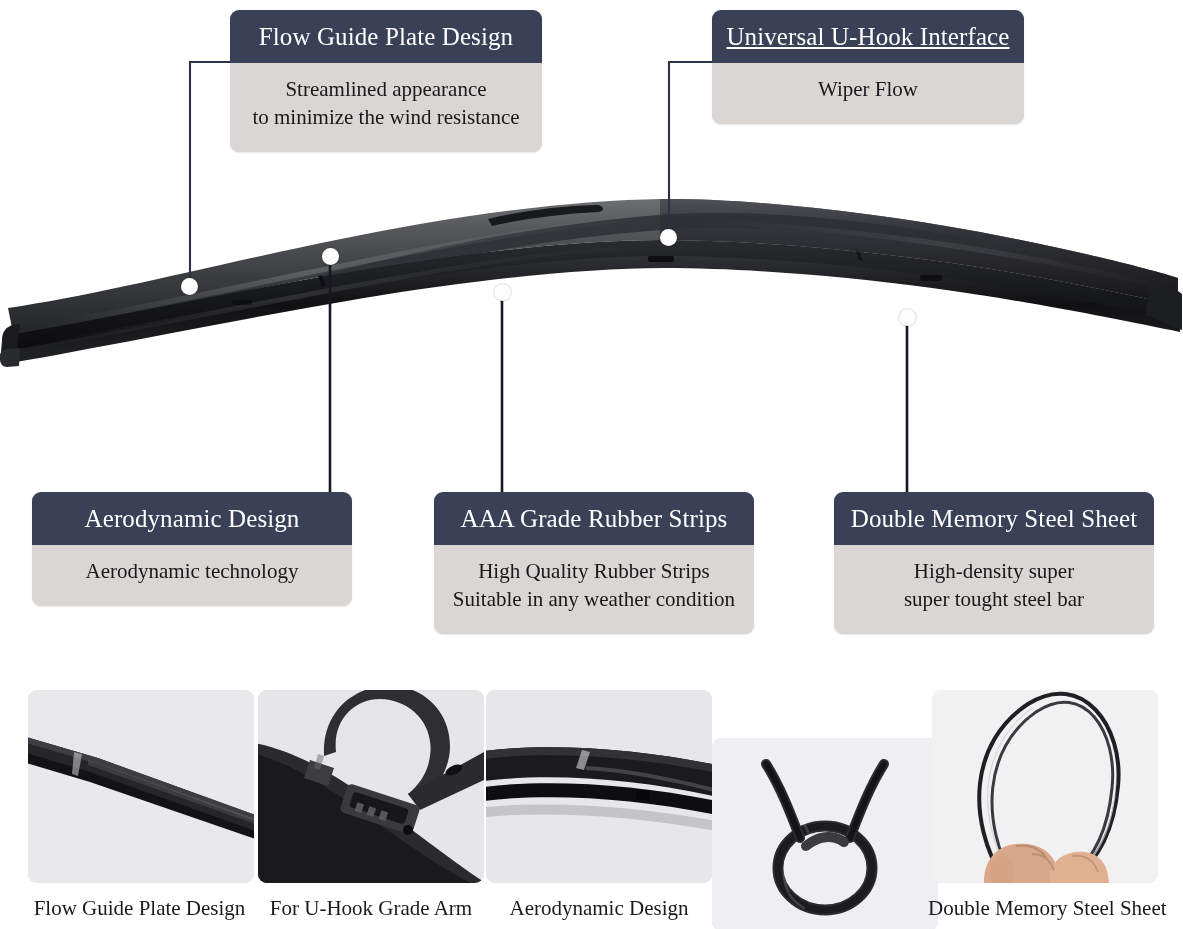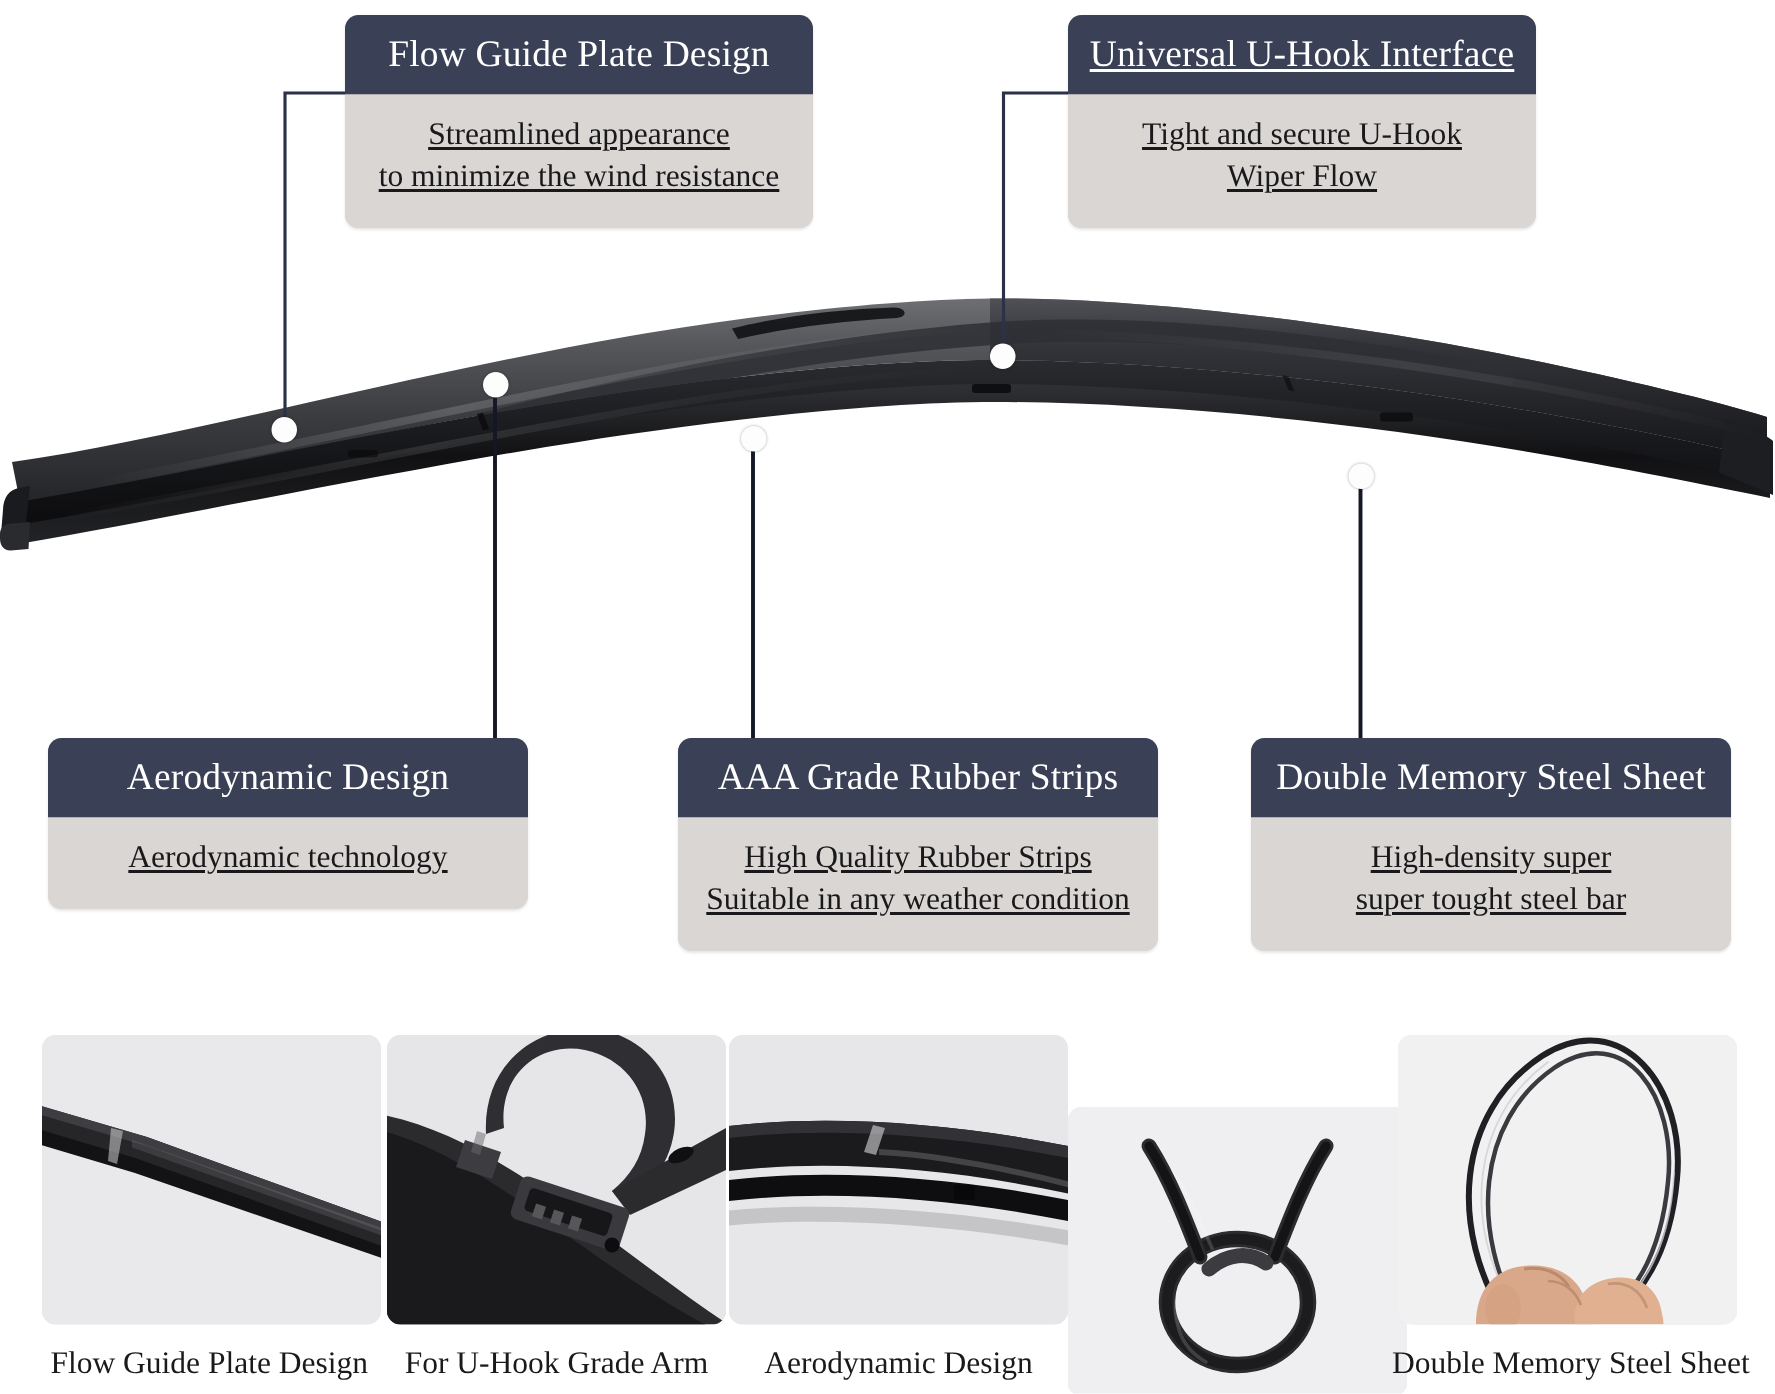--- a/index.html
+++ b/index.html
@@ -39,33 +39,32 @@
     line-height: 1.0;
     white-space: nowrap;
   }
   .callout-body {
     background: #d9d6d4;
     color: #19181a;
     text-align: center;
     font-size: 21px;
     line-height: 1.33;
     padding: 13px 10px 20px 10px;
-    text-decoration: underline;
   }
   .callout-body .ln { display: block; white-space: nowrap; }
 
   
   #c-flow       { left: 230px;  top: 10px;  width: 312px; }
   #c-flow  .callout-head { padding: 14px 8px 14px 8px; }
   #c-uhook      { left: 712px;  top: 10px;  width: 312px; }
   #c-uhook .callout-head { padding: 14px 8px 14px 8px; text-decoration: underline; }
 
   #c-aero       { left: 32px;   top: 492px; width: 320px; }
   #c-aero  .callout-head { padding: 14px 8px 14px 8px; }
-  #c-aaa        { left: 452px;  top: 492px; width: 320px; }
+  #c-aaa        { left: 434px;  top: 492px; width: 320px; }
   #c-aaa   .callout-head { padding: 14px 8px 14px 8px; }
   #c-steel      { left: 834px;  top: 492px; width: 320px; }
   #c-steel .callout-head { padding: 14px 8px 14px 8px; }
 
   
   .leader-svg {
     position: absolute;
     left: 0; top: 0;
     width: 1183px;
     height: 929px;
@@ -246,21 +245,20 @@
     <div class="callout-head">Flow Guide Plate Design</div>
     <div class="callout-body">
       <span class="ln">Streamlined appearance</span>
       <span class="ln">to minimize the wind resistance</span>
     </div>
   </div>
 
   <div class="callout" id="c-uhook">
     <div class="callout-head">Universal U-Hook Interface</div>
     <div class="callout-body">
-      <span class="ln">Tight and secure U-Hook</span>
       <span class="ln">Wiper Flow</span>
     </div>
   </div>
 
   <div class="callout" id="c-aero">
     <div class="callout-head">Aerodynamic Design</div>
     <div class="callout-body">
       <span class="ln">Aerodynamic technology</span>
     </div>
   </div>

